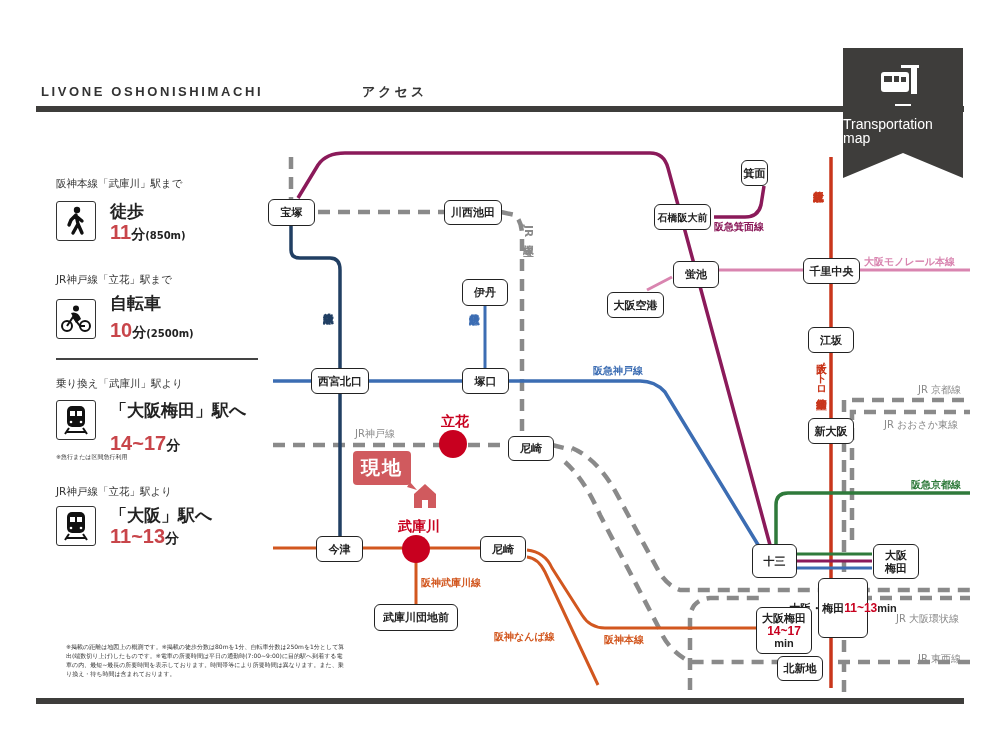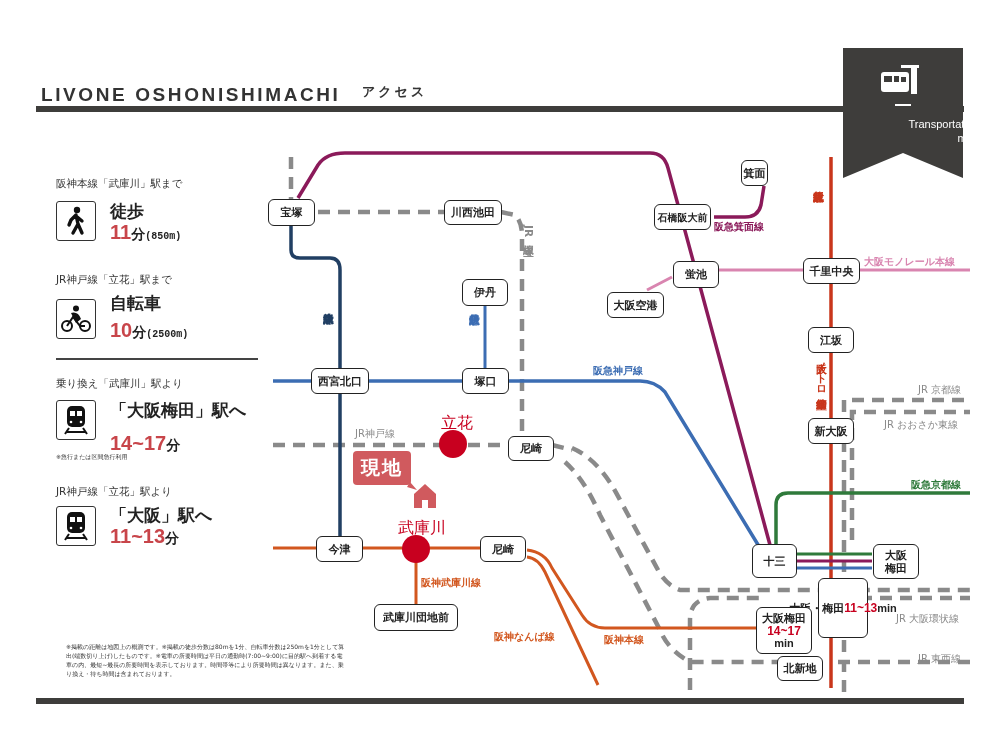--- a/index.html
+++ b/index.html
@@ -1,40 +1,40 @@
 <!DOCTYPE html>
 <html><head>
 <meta charset="utf-8">
 <style>
   html, body { margin:0; padding:0; background:#fff; }
   body { width:1000px; height:750px; position:relative; overflow:hidden; font-family:"DejaVu Sans", sans-serif; color:#333; }
-  .header-title { position:absolute; left:41px; top:84px; font-family:"Liberation Sans", sans-serif; font-weight:bold; font-size:19px; letter-spacing:2.6px; color:#333; }
+  .header-title { position:absolute; left:41px; top:84px; font-family:"Liberation Sans", sans-serif; font-weight:bold; font-size:13px; letter-spacing:2.6px; color:#333; }
   .header-sub { position:absolute; left:362px; top:83px; font-size:13px; font-weight:bold; letter-spacing:3px; color:#333; }
   .header-rule { position:absolute; left:36px; top:106px; width:928px; height:6px; background:#3e3d3b; }
   .footer-rule { position:absolute; left:36px; top:698px; width:928px; height:6px; background:#3e3d3b; }
   .badge { position:absolute; left:843px; top:48px; width:120px; height:130px; }
   .badge svg { position:absolute; left:0; top:0; }
-  .badge-text { position:absolute; left:0; width:136px; top:69px; text-align:right; color:#fff; font-family:"Liberation Sans", sans-serif; font-size:11px; line-height:14px; }
+  .badge-text { position:absolute; left:0; width:136px; top:69px; text-align:left; color:#fff; font-family:"Liberation Sans", sans-serif; font-size:14px; line-height:14px; }
   .route-caption { position:absolute; left:56px; font-size:10.5px; color:#333; white-space:nowrap; }
   .icon-box { position:absolute; left:56px; width:40px; height:40px; border:1.5px solid #333; border-radius:3px; box-sizing:border-box; display:flex; align-items:center; justify-content:center; background:#fff; }
   .mode-title { position:absolute; left:110px; font-size:17px; font-weight:bold; color:#222; white-space:nowrap; }
   .mode-time { position:absolute; left:110px; white-space:nowrap; color:#222; }
   .mode-time .num { font-size:20px; font-weight:bold; color:#c8454a; font-family:"Liberation Sans", sans-serif; }
   .mode-time .unit { font-size:14px; font-weight:bold; }
-  .mode-time .dist { font-size:10px; font-weight:bold;font-family:Liberation Mono, monospace; }
+  .mode-time .dist { font-size:10px; font-weight:bold; }
   .panel-divider { position:absolute; left:56px; top:358px; width:202px; height:2px; background:#444; }
   .small-note { position:absolute; left:56px; top:453px; font-size:6px; color:#333; white-space:nowrap; }
   .disclaimer { position:absolute; left:66px; top:642px; width:280px; font-size:6px; line-height:9px; color:#333; }
 
   #map { position:absolute; left:0; top:0; }
   .st { position:absolute; background:#fff; border:1.6px solid #222; border-radius:6px; box-sizing:border-box; font-size:11px; font-weight:bold; color:#222; display:flex; align-items:center; justify-content:center; text-align:center; line-height:13px; white-space:nowrap; }
   .lbl { position:absolute; font-size:10px; font-weight:bold; white-space:nowrap; }
   .vlbl { position:absolute; font-size:10.5px; font-weight:bold; writing-mode:vertical-rl; line-height:11px; }
   .red-dot { position:absolute; width:28px; height:28px; border-radius:50%; background:#c8001f; }
-  .red-lbl { position:absolute; font-size:16px; font-weight:normal; color:#c8001f; white-space:nowrap; }
+  .red-lbl { position:absolute; font-size:14px; font-weight:bold; color:#c8001f; white-space:nowrap; }
   .time-num { color:#c8001f; font-size:12px; font-weight:bold; font-family:"Liberation Sans", sans-serif; }
   .time-min { font-size:11px; font-weight:bold; font-family:"Liberation Sans", sans-serif; }
   .site-bubble { position:absolute; left:353px; top:451px; width:58px; height:34px; background:#d05a5e; border-radius:4px; color:#fff; font-size:19px; font-weight:bold; display:flex; align-items:center; justify-content:center; letter-spacing:2px; }
 </style>
 </head>
 <body>
 
 <div class="header-title">LIVONE  OSHONISHIMACHI</div>
 <div class="header-sub">アクセス</div>
 <div class="header-rule"></div>

